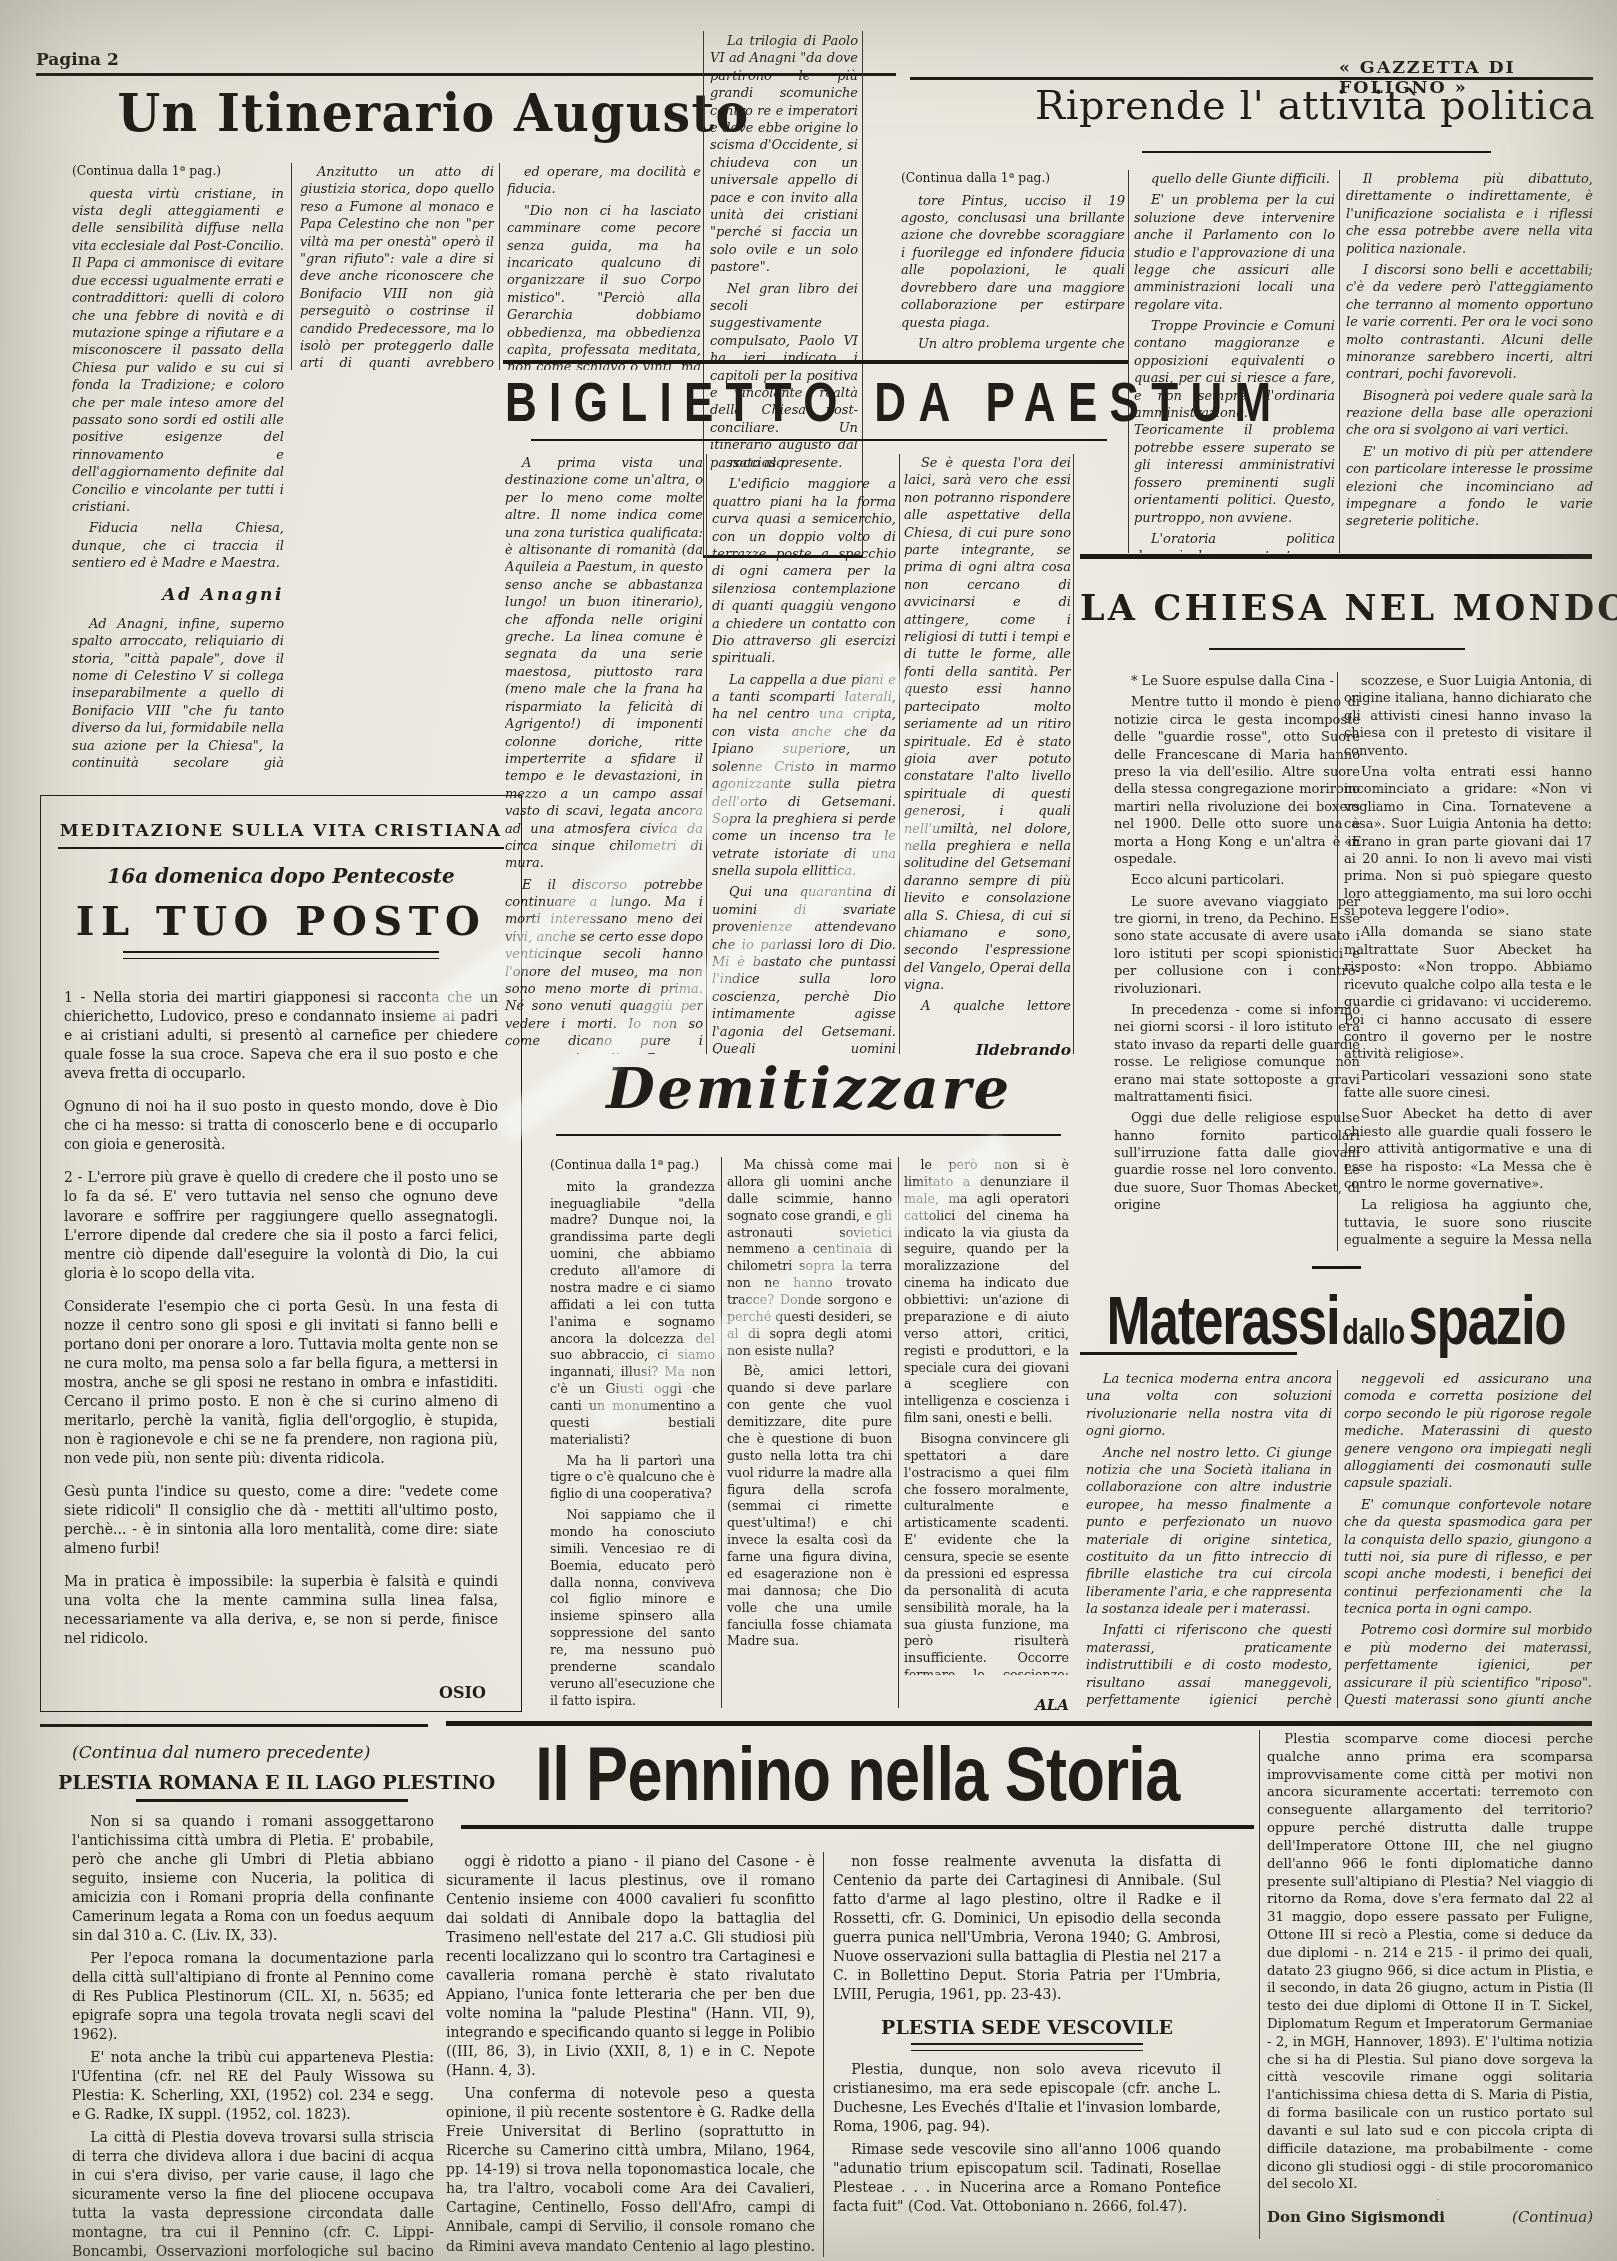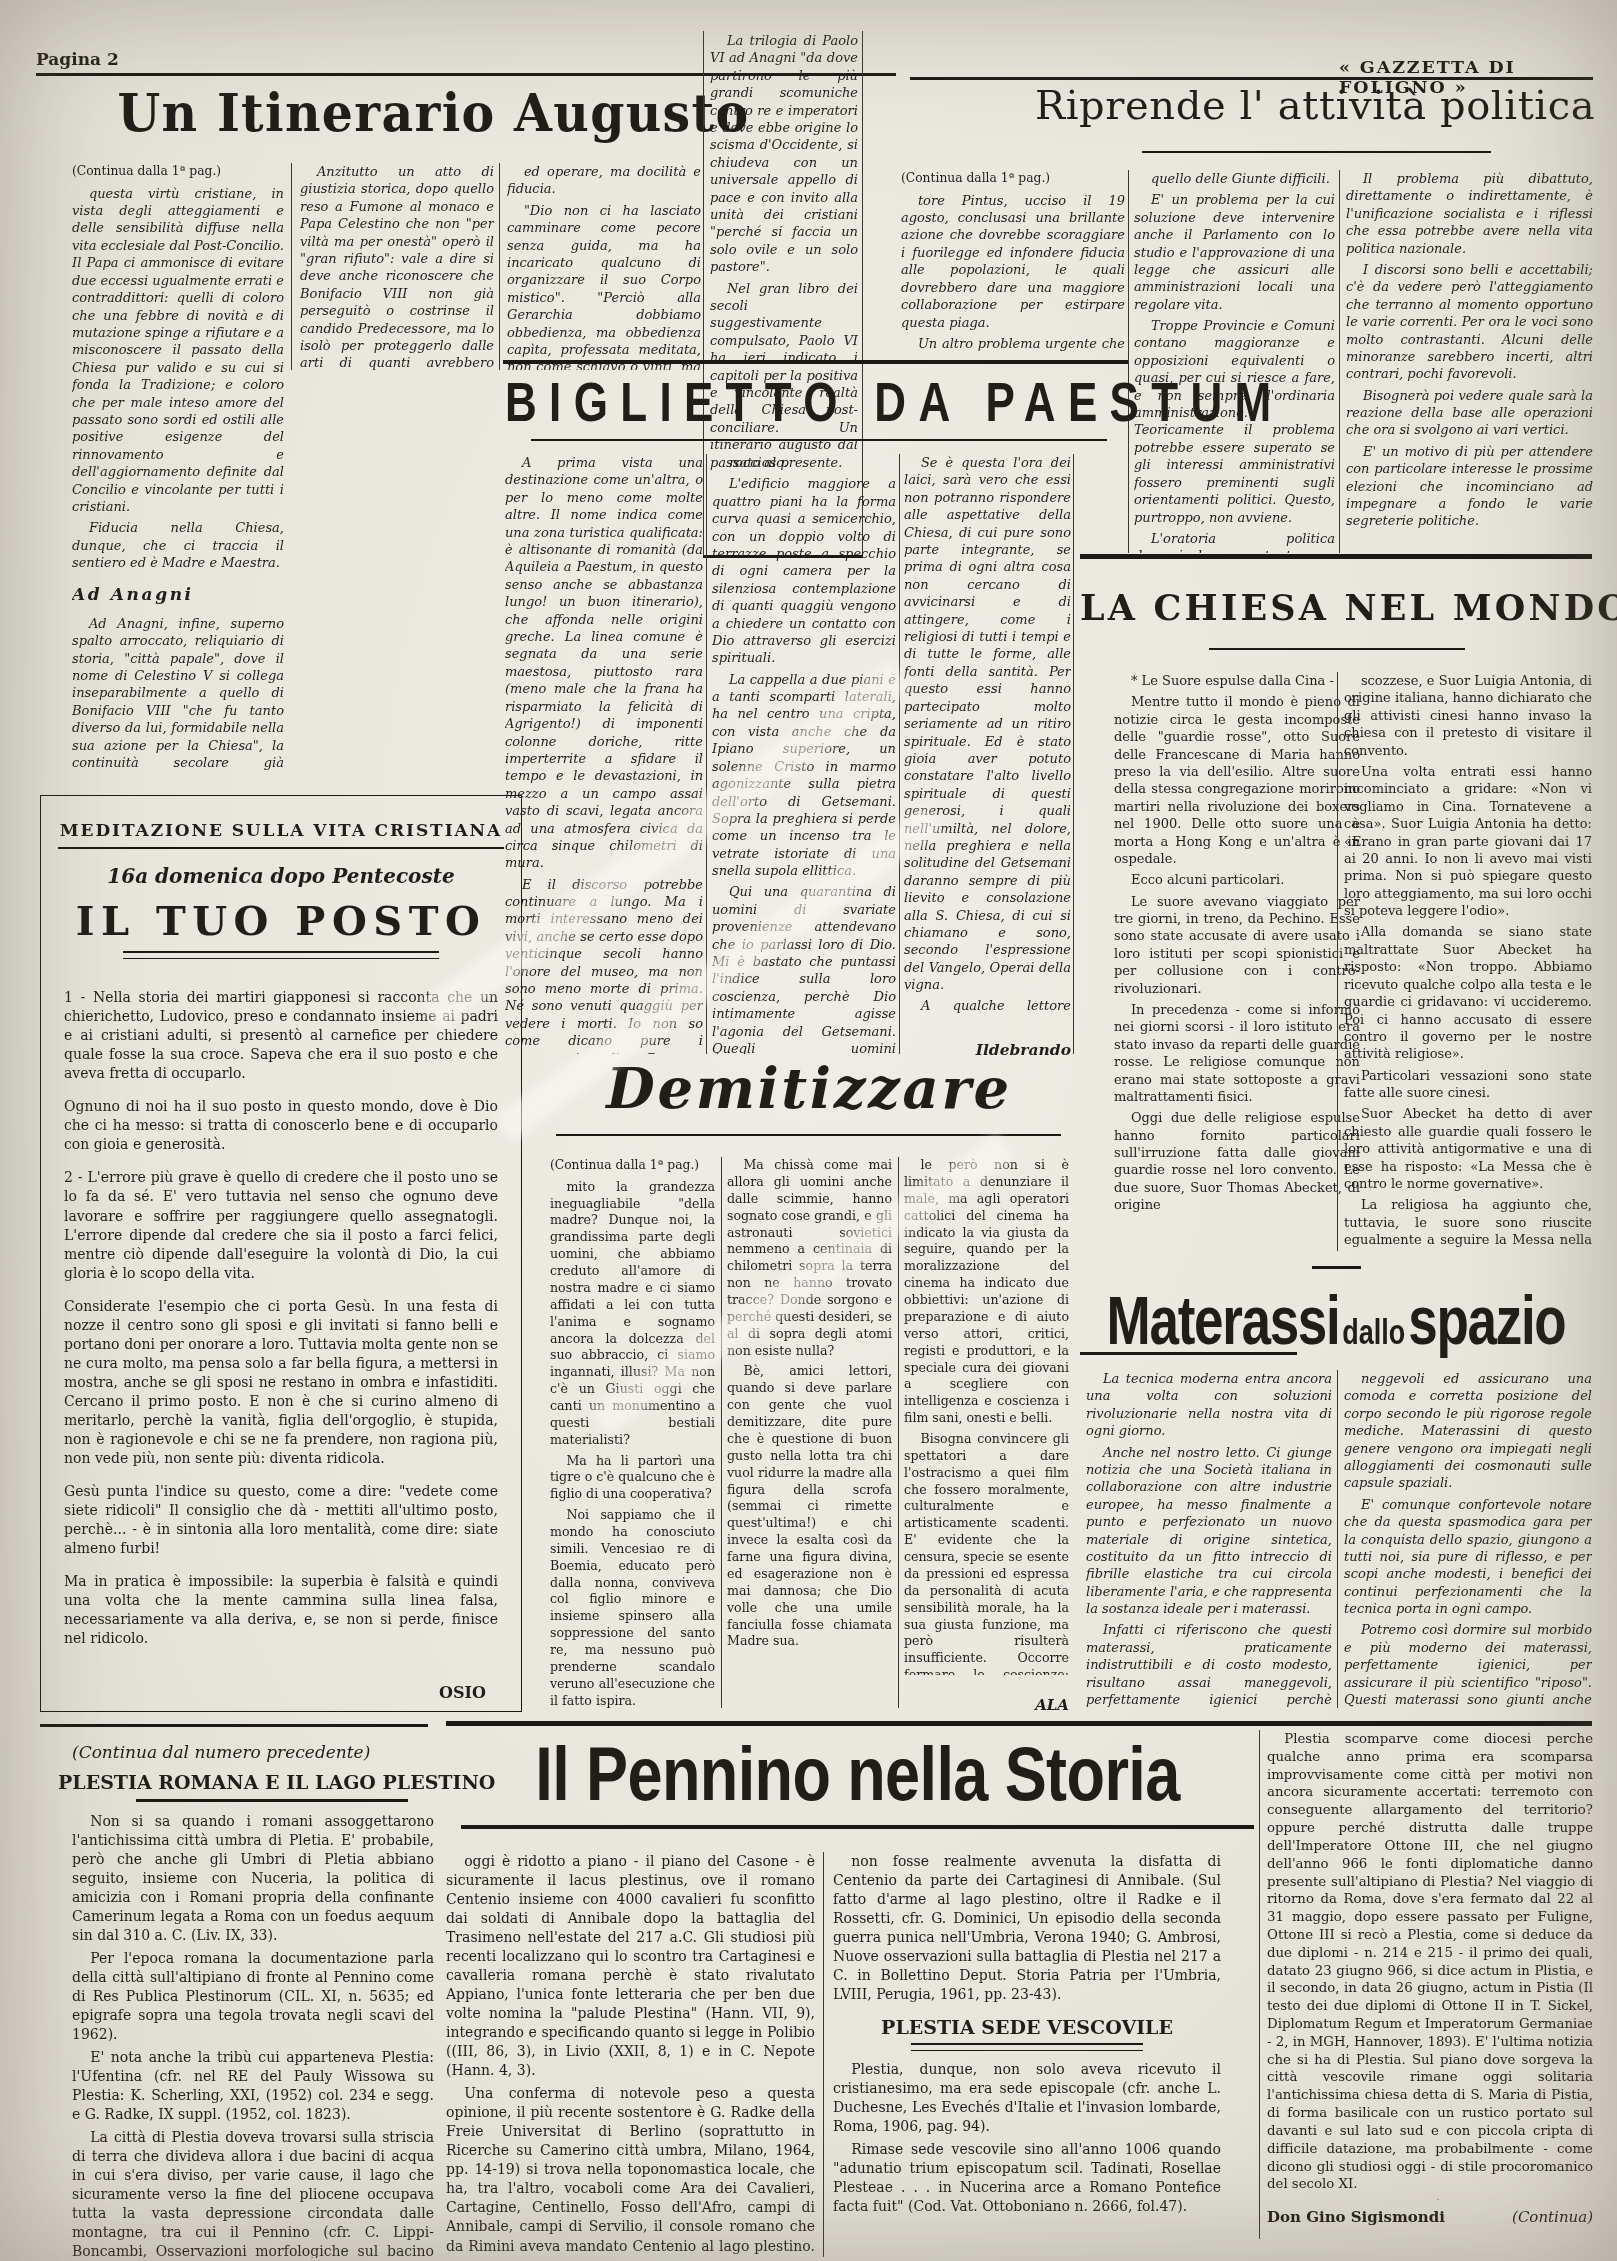--- a/index.html
+++ b/index.html
@@ -11,21 +11,21 @@
   .hrule{position:absolute;background:#1c1914;}
   .vrule{position:absolute;background:#3a362f;width:1.3px;}
   .t-col{position:absolute;font-size:13px;line-height:1.34;text-align:justify;overflow:hidden;}
   .t-col p{margin:0 0 3.9px 0;text-indent:1.3em;}
   .t-col p:first-child{text-indent:1.3em;}
   .ital{font-style:italic;}
   .roman{font-style:normal;}
   .continua-line{font-style:normal;font-size:12.3px;margin-bottom:5.2px;text-indent:0;}
   .headline-serif{position:absolute;font-family:"DejaVu Serif",serif;font-weight:bold;text-align:center;white-space:nowrap;}
   .headline-sans{position:absolute;font-family:"Liberation Sans",sans-serif;font-weight:bold;text-align:center;white-space:nowrap;}
-  .subhead-inline{text-align:left;font-weight:bold;font-style:italic;font-size:17px;margin:11.6px 0 9px 0;letter-spacing:2.6px;}
+  .subhead-inline{text-align:right;font-weight:bold;font-style:italic;font-size:17px;margin:11.6px 0 9px 0;letter-spacing:2.6px;}
   .sig{font-weight:bold;text-align:right;padding-right:9px;margin-top:16px;}
   .box{position:absolute;border:1.9px solid #1c1914;}
   .streak{position:absolute;background:rgba(250,249,245,0.55);filter:blur(4.5px);pointer-events:none;}
   .vignette{position:absolute;inset:0;box-shadow:inset 0 0 129px rgba(110,104,92,0.45);pointer-events:none;}
 </style>
 </head>
 <body>
 
 <div id="page">
 

